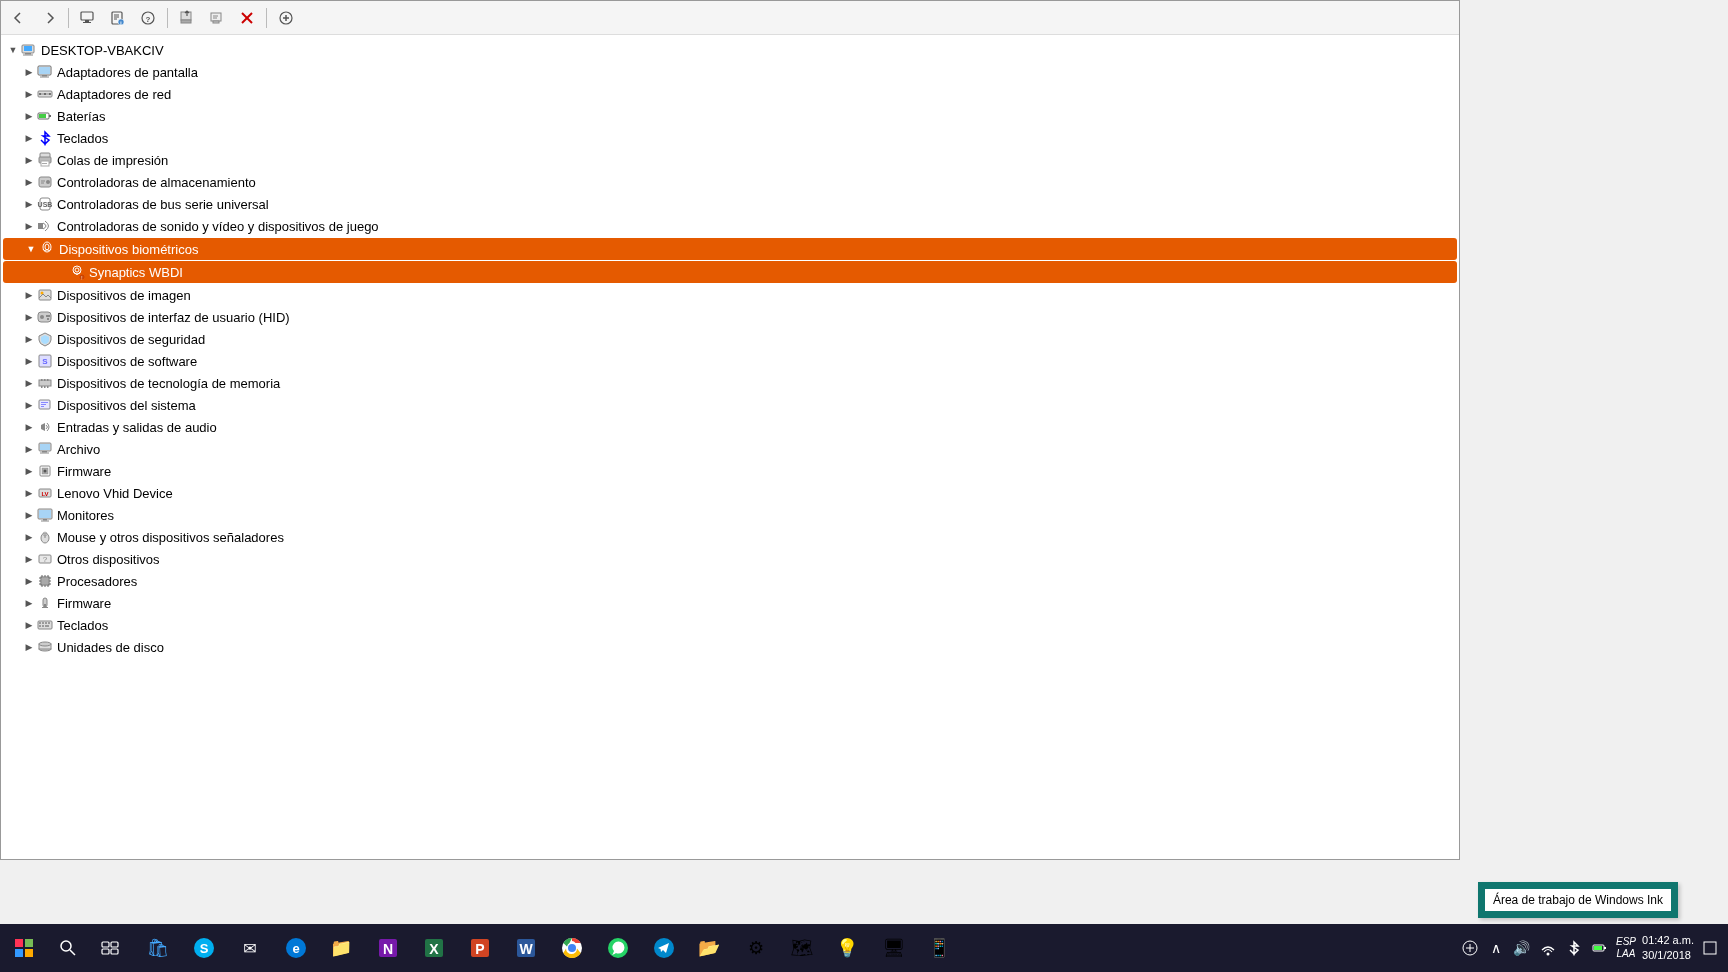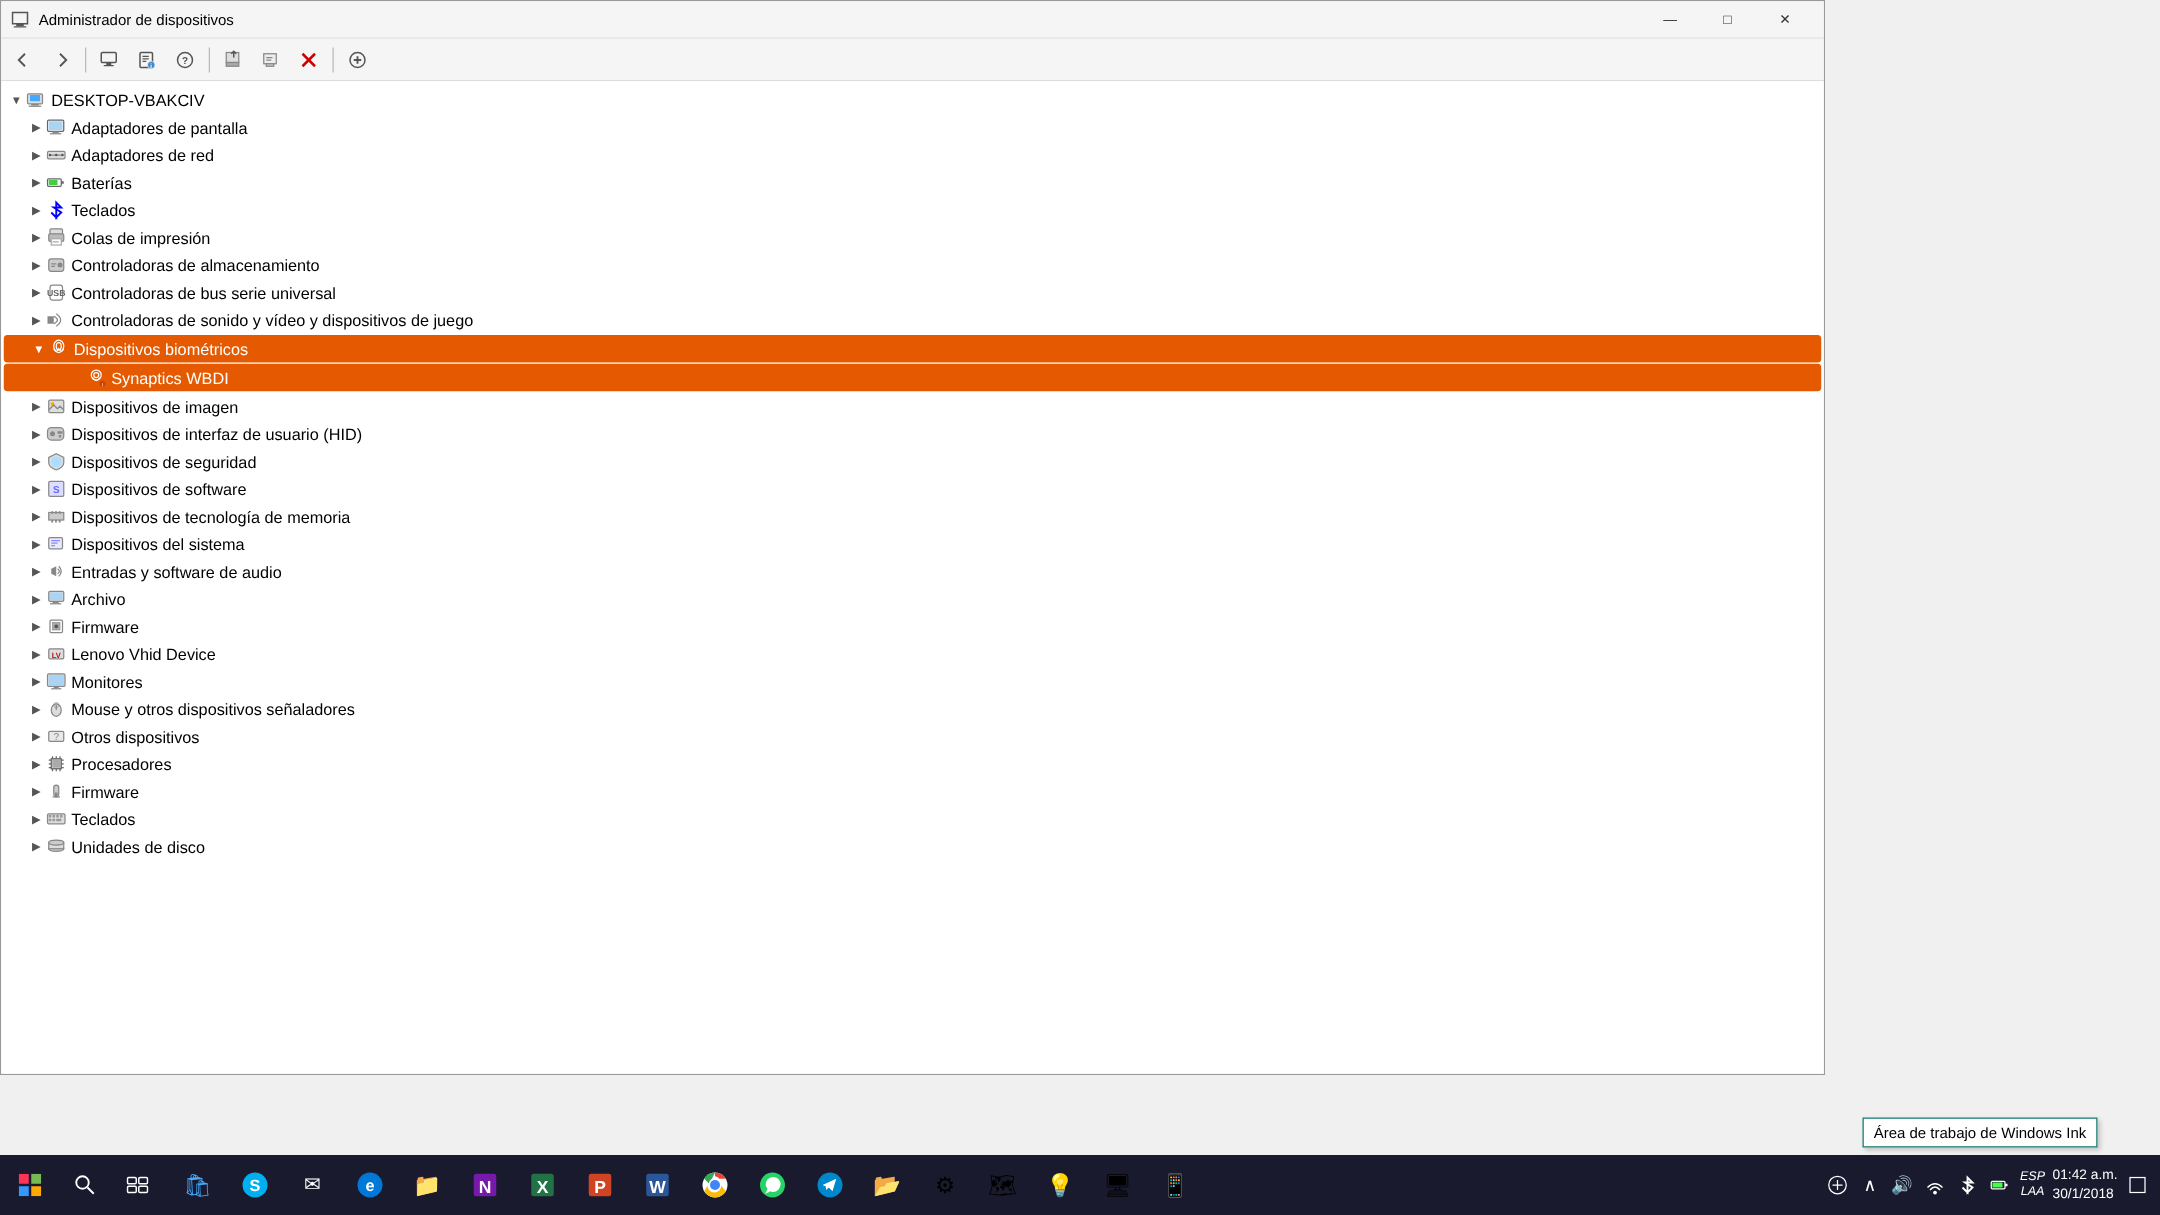--- a/index.html
+++ b/index.html
@@ -226,50 +226,33 @@
       font-size: 11px;
       color: #fff;
       text-align: center;
       line-height: 1.4;
     }
     .notification-area-tooltip {
       position: absolute;
       bottom: 54px;
       right: 50px;
       background: #fff;
-      border: 1px solid #0f766e;
+      border: 7px solid #0f766e;
       padding: 4px 8px;
       font-size: 12px;
       color: #000;
       white-space: nowrap;
       box-shadow: 2px 2px 4px rgba(0,0,0,0.2);
     }
   </style>
 </head>
 <body>
 
 <div class="window">
 
-  <div class="title-bar">
-    <div class="title-bar-left">
-      <div class="title-icon">
-        <svg width="16" height="16" viewBox="0 0 16 16">
-          <rect x="1" y="2" width="12" height="9" fill="none" stroke="#555" stroke-width="1.2"></rect>
-          <rect x="4" y="11" width="6" height="2" fill="#555"></rect>
-          <rect x="2" y="13" width="10" height="1" fill="#555"></rect>
-        </svg>
-      </div>
-      <span class="title-text">Administrador de dispositivos</span>
-    </div>
-    <div class="title-bar-controls">
-      <button class="title-btn">—</button>
-      <button class="title-btn">□</button>
-      <button class="title-btn close">✕</button>
-    </div>
-  </div>
 
 
   <div class="toolbar">
     <button class="toolbar-btn">
       <svg width="14" height="14" viewBox="0 0 14 14">
           <path d="M8 2L3 7l5 5" stroke="#555" stroke-width="1.5" fill="none"></path>
         </svg>
     </button>
     <button class="toolbar-btn">
       <svg width="14" height="14" viewBox="0 0 14 14">
@@ -550,21 +533,21 @@
 
       <li class="tree-item" style="padding-left:20px;">
         <span class="expander">▶</span>
         <span class="item-icon">
           <svg width="16" height="16" viewBox="0 0 16 16">
             <path d="M4 6 L8 4 L8 12 L4 10 Z" fill="#888"></path>
             <path d="M9 6 Q12 8 9 10" stroke="#888" stroke-width="1" fill="none"></path>
             <path d="M10 4 Q14 8 10 12" stroke="#888" stroke-width="1" fill="none"></path>
           </svg>
         </span>
-        <span class="item-label">Entradas y software de audio</span>
+        <span class="item-label">Entradas y salidas de audio</span>
       </li>
 
       <li class="tree-item" style="padding-left:20px;">
         <span class="expander">▶</span>
         <span class="item-icon">
           <svg width="16" height="16" viewBox="0 0 16 16">
             <rect x="2" y="2" width="12" height="8" fill="#ddd" stroke="#888" stroke-width="1" rx="1"></rect>
             <rect x="3" y="3" width="10" height="6" fill="#a8d4f5"></rect>
             <rect x="5" y="10" width="5" height="1.5" fill="#888"></rect>
             <rect x="3" y="11.5" width="9" height="1" fill="#888"></rect>

